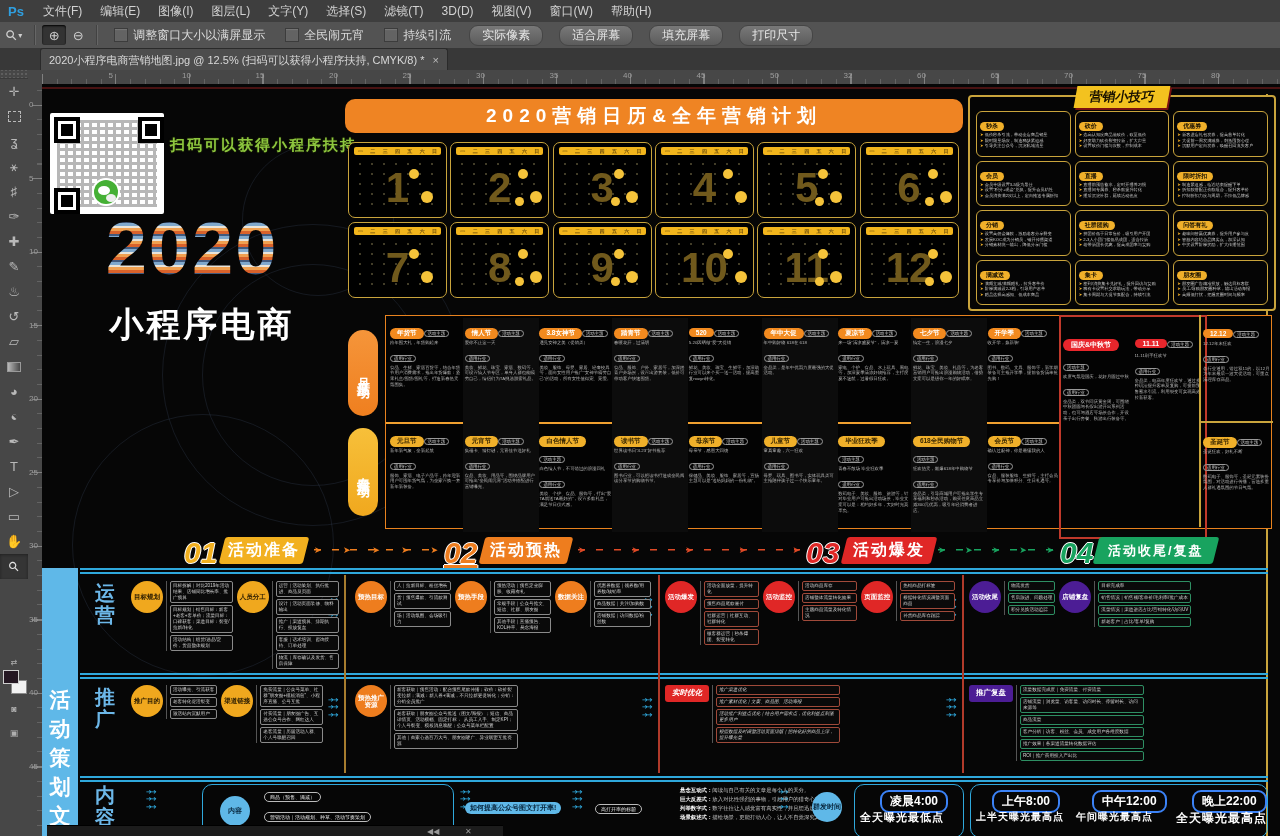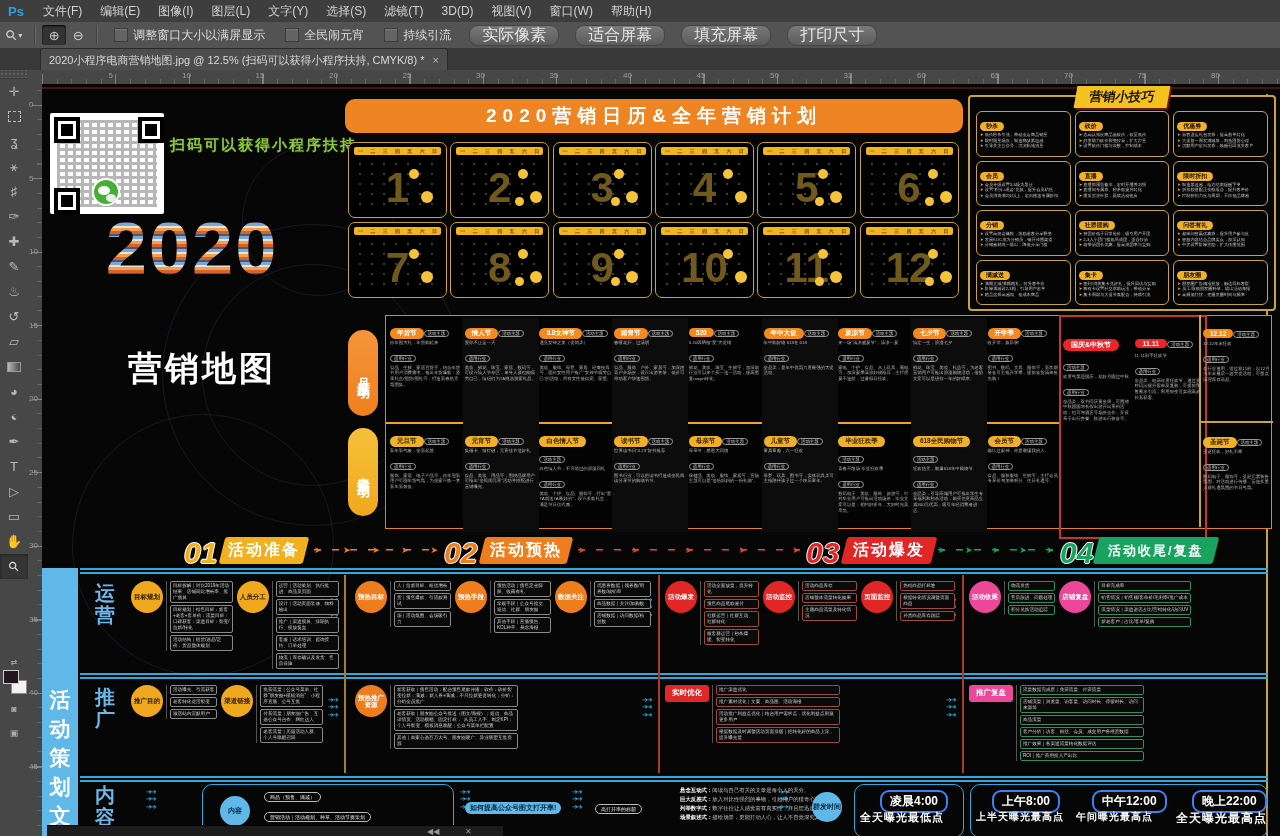--- a/index.html
+++ b/index.html
@@ -16,21 +16,21 @@
     display:flex;align-items:center;color:#dcdcdc;font-size:12px;}
   .opt-sep{width:1px;height:20px;background:#424242;border-right:1px solid #666;margin:0 6px;}
   .tool-badge{display:flex;align-items:center;gap:2px;padding:0 6px;color:#cfcfcf;}
   .zoom-glyph{font-size:14px;transform:rotate(-45deg);display:inline-block;}
   .mini-btn{width:24px;height:20px;display:flex;align-items:center;justify-content:center;border-radius:3px;
     color:#cfcfcf;font-size:13px;}
   .mini-btn.sel{background:#333;box-shadow:inset 0 1px 2px #000;}
   .chk{display:flex;align-items:center;gap:5px;margin:0 10px;}
   .chk .box{width:12px;height:12px;background:#636363;border:1px solid #3c3c3c;box-shadow:inset 0 1px 1px #777;}
   .opt-btn{height:19px;line-height:18px;padding:0 12px;margin:0 8px;border-radius:9px;
-    background:linear-gradient(#787878,#5c5c5c);border:1px solid #454545;color:#e6e6e6;font-size:16px;}
+    background:linear-gradient(#787878,#5c5c5c);border:1px solid #454545;color:#e6e6e6;font-size:12px;}
   #tabbar{left:0;top:48px;width:1280px;height:22px;background:#383838;border-bottom:1px solid #2a2a2a;}
   #doc-tab{position:absolute;left:40px;top:0;height:22px;background:#4d4d4d;border:1px solid #2a2a2a;border-bottom:none;
     border-radius:3px 3px 0 0;display:flex;align-items:center;padding:0 8px;color:#d8d8d8;font-size:11px;gap:8px;}
   #toolbar{left:0;top:70px;width:28px;height:766px;background:#474747;border-right:1px solid #333;}
   #toolbar .grip{height:8px;border-bottom:1px solid #3a3a3a;background:
     radial-gradient(circle,#5e5e5e 1px,transparent 1.2px) center/4px 4px;}
   .tool{width:28px;height:25px;display:flex;align-items:center;justify-content:center;color:#b9b9b9;font-size:13px;}
   .tool.sel{background:#353535;box-shadow:inset 0 1px 3px #222;color:#e2e2e2;}
   .tool .dash-sq{width:11px;height:9px;border:1px dashed #b9b9b9;}
   .tool .grad-sq{width:12px;height:8px;background:linear-gradient(90deg,#b9b9b9,#474747);border:1px solid #9a9a9a;}
@@ -125,21 +125,21 @@
   .side-char{position:absolute;left:0;width:36px;text-align:center;color:#fff;font-weight:900;font-size:21px;}
   .row-label{position:absolute;left:44px;width:38px;text-align:center;color:#6cb7e8;font-weight:900;font-size:20px;line-height:1.1;}
   .cell{position:absolute;display:flex;flex-wrap:wrap;gap:3px 4px;align-content:flex-start;overflow:hidden;padding:3px;}
   .group{display:flex;gap:3px;align-items:flex-start;}
   .root{min-width:30px;width:30px;height:30px;border-radius:50%;display:flex;align-items:center;justify-content:center;
     text-align:center;color:#fff;font-weight:900;font-size:6.5px;line-height:1.15;padding:1px;flex:none;}
   .root.rect{width:auto;height:auto;border-radius:3px;padding:4px 7px;font-size:7.5px;}
   .p1 .root{background:#f0a81e;color:#241800;}
   .p2 .root{background:#ee7d1e;}
   .p3 .root{background:#e02726;}
-  .p4 .root{background:#ec4899;}
+  .p4 .root{background:#4c1d95;}
   .leaves{display:flex;flex-direction:column;gap:2px;border-left:1px solid #555;padding-left:3px;}
   .leaf{border:1px solid #8a8a8a;background:#0a0a0a;color:#d5d5d5;border-radius:2px;padding:1px 2px;
     font-size:4.6px;line-height:1.3;max-width:118px;}
   .p4 .leaf{border-color:#2e8f63;}
   .p3 .leaf{border-color:#a04a3a;}
   .arrow-stack{position:absolute;color:#2fa8dc;font-size:7px;line-height:1.05;font-weight:bold;letter-spacing:-1px;}
 
   
   .c-box{position:absolute;border:1.5px solid #2fa8dc;border-radius:10px;}
   .blue-circ{position:absolute;width:30px;height:30px;border-radius:50%;background:#5fb8e8;color:#07263d;
@@ -330,21 +330,21 @@
       <div class="abs" style="left: 1224px; top: 10px; width: 2px; height: 742px; background: rgb(201, 164, 60);"></div>
       <div class="abs" style="left: 8px; top: 29px; width: 114px; height: 101px; background: rgb(255, 255, 255); border-radius: 2px;">
         <div class="qr-noise"></div>
         <div class="finder" style="left: 4px; top: 4px;"></div>
         <div class="finder" style="left: 88px; top: 4px;"></div>
         <div class="finder" style="left: 4px; top: 75px;"></div>
         <div id="wechat-badge"></div>
       </div>
       <div class="abs" style="left: 128px; top: 52px; color: rgb(141, 198, 63); font-size: 15px; font-weight: bold; letter-spacing: 2px; white-space: nowrap; text-shadow: rgb(42, 58, 0) 0px 0px 2px;">扫码可以获得小程序扶持</div>
       <div class="abs" id="big-year" style="left: 38px; top: 128px; width: 224px; text-align: center;">2020</div>
-      <div class="abs poster-title" style="top: 262px;">营销地图</div>
+      <div class="abs poster-title" style="top: 218px;">小程序电商</div>
       <div class="abs" id="cal-banner">2020营销日历&amp;全年营销计划</div>
       <div class="abs cal-card" style="left: 306px; top: 58px;">
         <div class="cal-head">
           <div>一</div>
           <div>二</div>
           <div>三</div>
           <div>四</div>
           <div>五</div>
           <div>六</div>
           <div>日</div>
@@ -573,21 +573,21 @@
         <div id="act-right">
           <div class="rdiv"></div>
           <div class="act-col" style="left: 0px; top: 4px; height: 100px; width: 68px;"><div class="act-name spR">12.12</div><div class="fld">活动主题</div><div class="act-txt">12.12年末狂欢</div><div class="fld">适用行业</div><div class="act-txt">各行业通用，错过双11的，以12月为年末最后一波大促活动，可重点清理库存商品。</div></div>
           <div class="act-col" style="left: 0px; top: 112px; height: 100px; width: 68px;"><div class="act-name xmas">圣诞节</div><div class="fld">活动主题</div><div class="act-txt">圣诞狂欢，好礼不断</div><div class="fld">适用行业</div><div class="act-txt">数码电子、服饰等，圣诞元素装扮氛围，对活动进行传播，营造多重人群礼遇氛围的节日气氛。</div></div>
         </div>
       </div>
       <div class="abs phase-num" style="left: 142px; color: rgb(242, 176, 31);">01</div>
       <div class="abs phase-banner" style="left: 180px; width: 84px; background: rgb(242, 176, 31);">
         <span>活动准备</span>
       </div>
-      <div class="abs phase-num" style="left: 402px; color: rgb(238, 125, 30);">02</div>
+      <div class="abs phase-num" style="left: 402px; color: rgb(238, 125, 30); text-decoration: underline;">02</div>
       <div class="abs phase-banner" style="left: 440px; width: 88px; background: rgb(238, 125, 30);">
         <span>活动预热</span>
       </div>
       <div class="abs phase-num" style="left: 764px; color: rgb(224, 39, 38);">03</div>
       <div class="abs phase-banner" style="left: 802px; width: 90px; background: rgb(224, 39, 38);">
         <span>活动爆发</span>
       </div>
       <div class="abs phase-num" style="left: 1018px; color: rgb(24, 163, 95);">04</div>
       <div class="abs phase-banner" style="left: 1054px; width: 120px; background: rgb(24, 163, 95);">
         <span style="font-size: 13px;">活动收尾/复盘</span>
@@ -765,21 +765,21 @@
       <div class="abs cell p2" style="left: 310px; top: 598px; width: 300px; height: 88px;">
         <div class="group" style="max-width: 100%;">
           <div class="root">预热推广资源</div>
           <div class="leaves">
             <div class="leaf">新客获取｜预售活动：配合预售尾款传播；砍价：砍价裂变拉新；满减：新人券+满减，不只拉新更促转化；分销：分销全员推广</div>
             <div class="leaf">老客获取｜朋友圈公众号推送（图文/海报）；短信、商品详情页、活动横幅、固定打标 ← 从员工入手、制定KPI；个人号裂变、模板消息唤醒；公众号菜单栏配置</div>
             <div class="leaf">其他｜商家心选百万大号、朋友圈硬广、异业联盟互推资源</div>
           </div>
         </div>
       </div>
-      <div class="abs cell p3" style="left: 620px; top: 598px; width: 294px; height: 88px;">
+      <div class="abs cell p3" style="left: 620px; top: 598px; width: 294px; height: 88px; font-style: italic;">
         <div class="group" style="max-width: 100%;">
           <div class="root rect">实时优化</div>
           <div class="leaves">
             <div class="leaf">推广渠道优化</div>
             <div class="leaf">推广素材优化｜文案、商品图、活动海报</div>
             <div class="leaf">活动推广利益点优化｜结合用户需求点，优化利益点刺激更多用户</div>
             <div class="leaf">根据数据及时调整活动页面排版｜把转化好的商品上浮，提升曝光量</div>
           </div>
         </div>
       </div>

